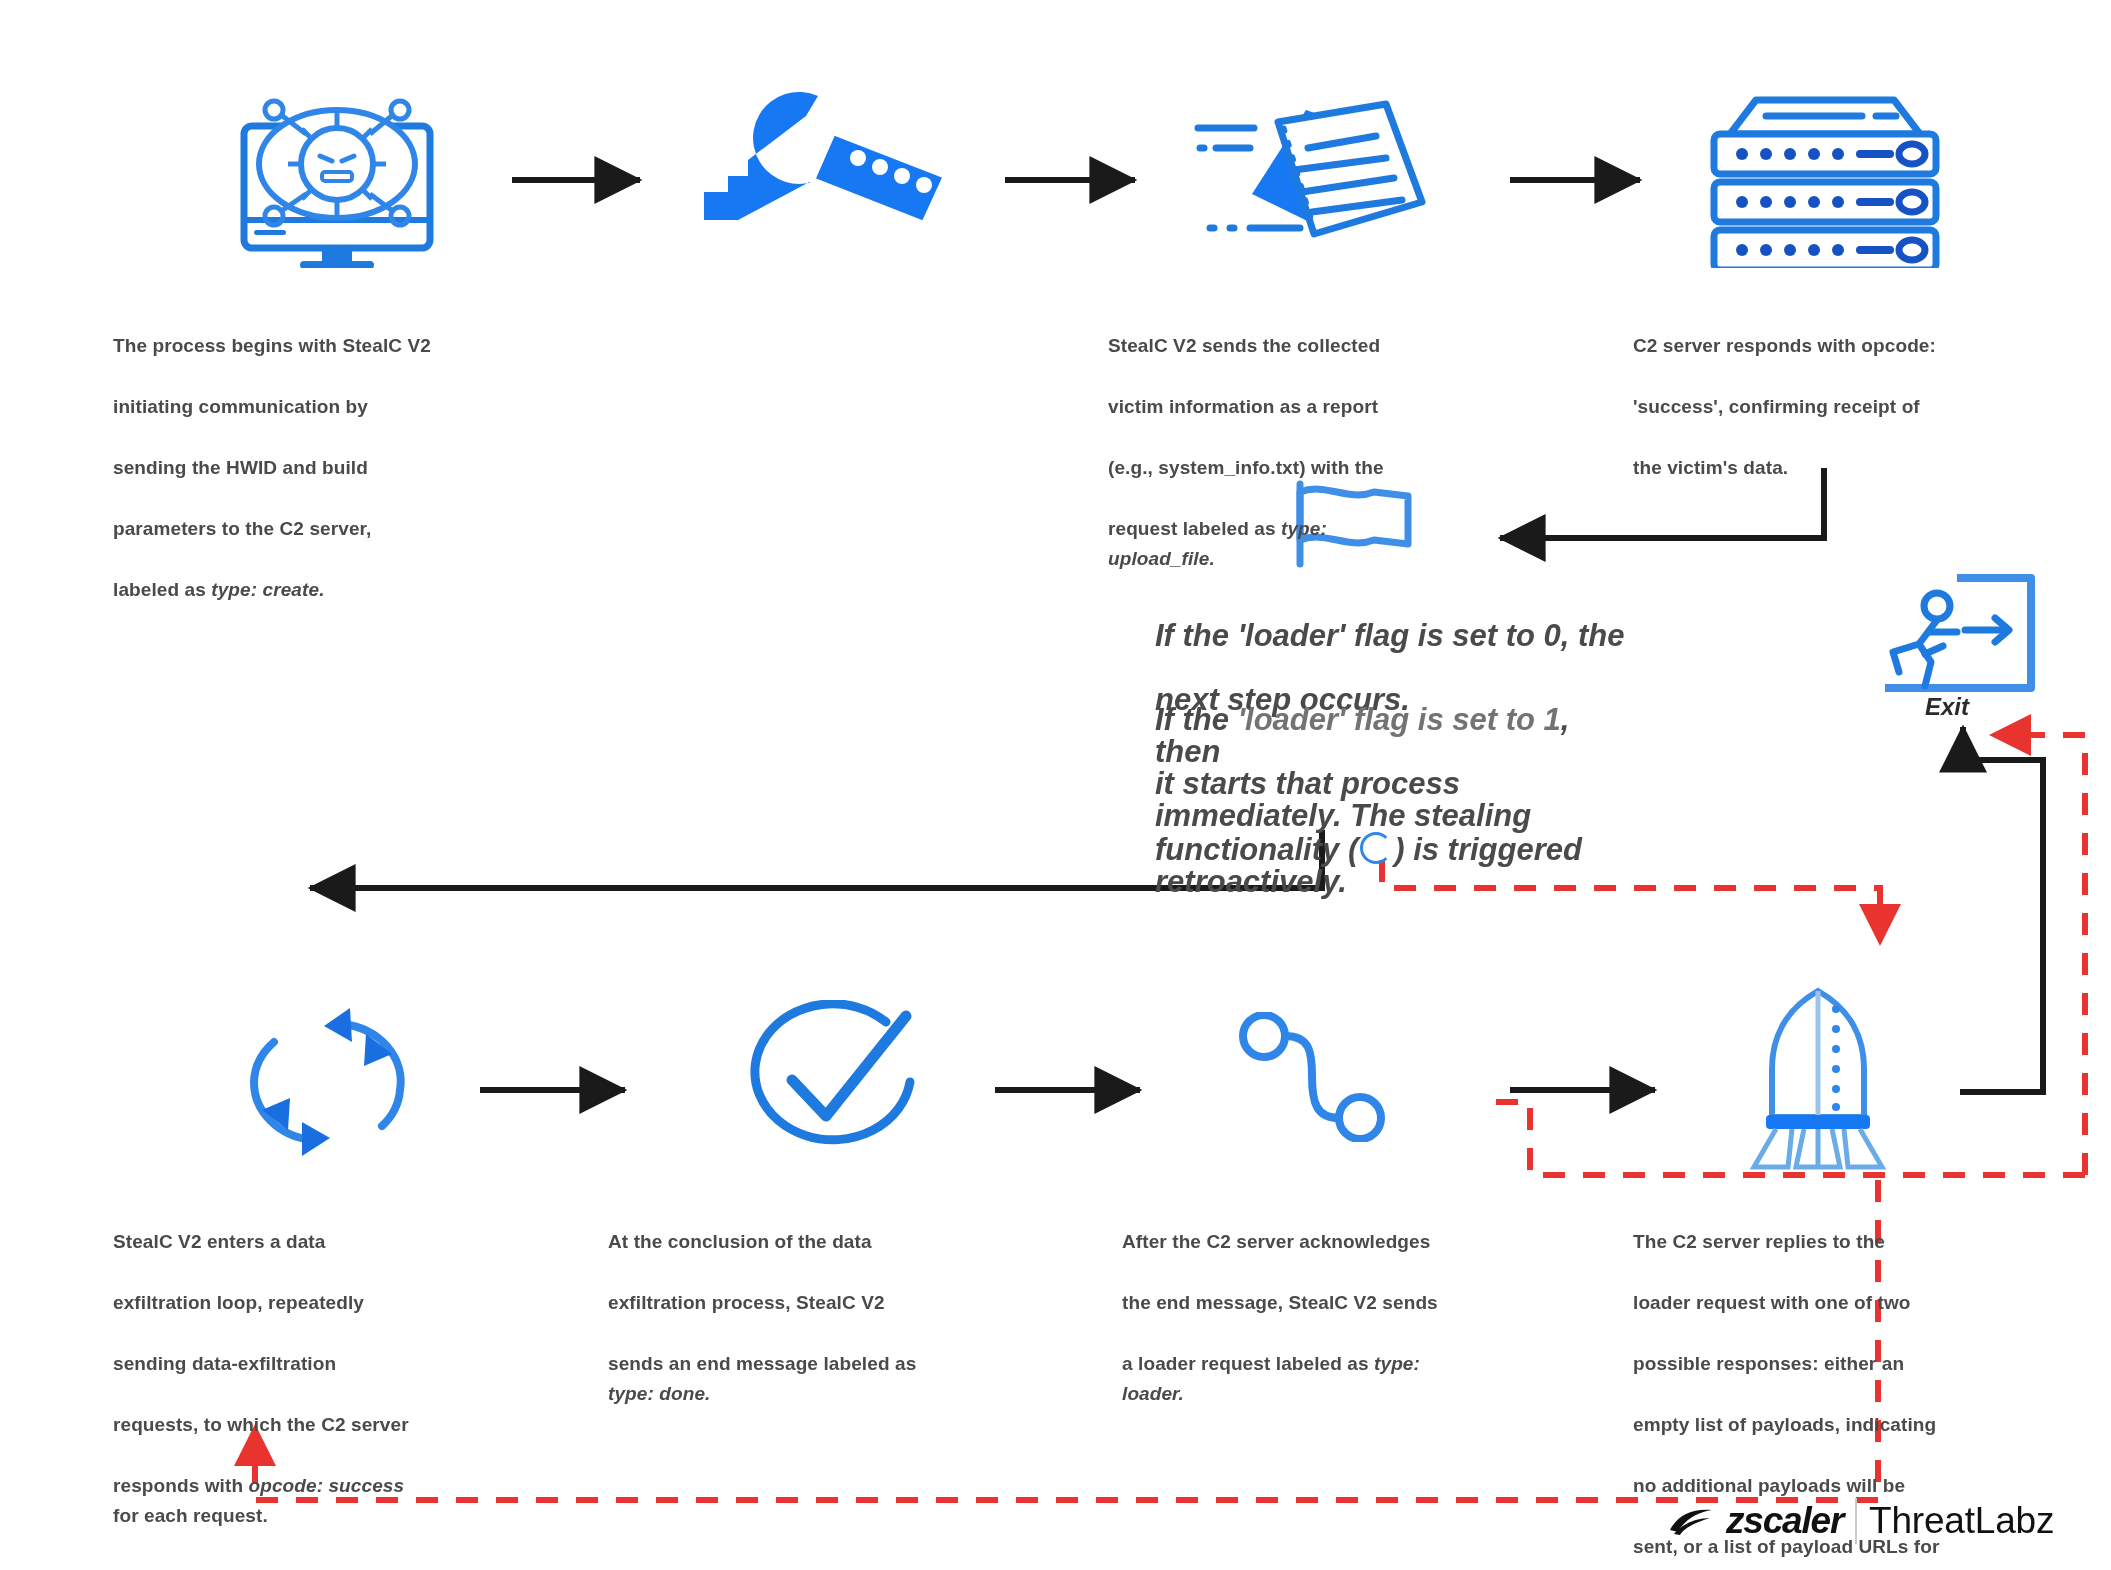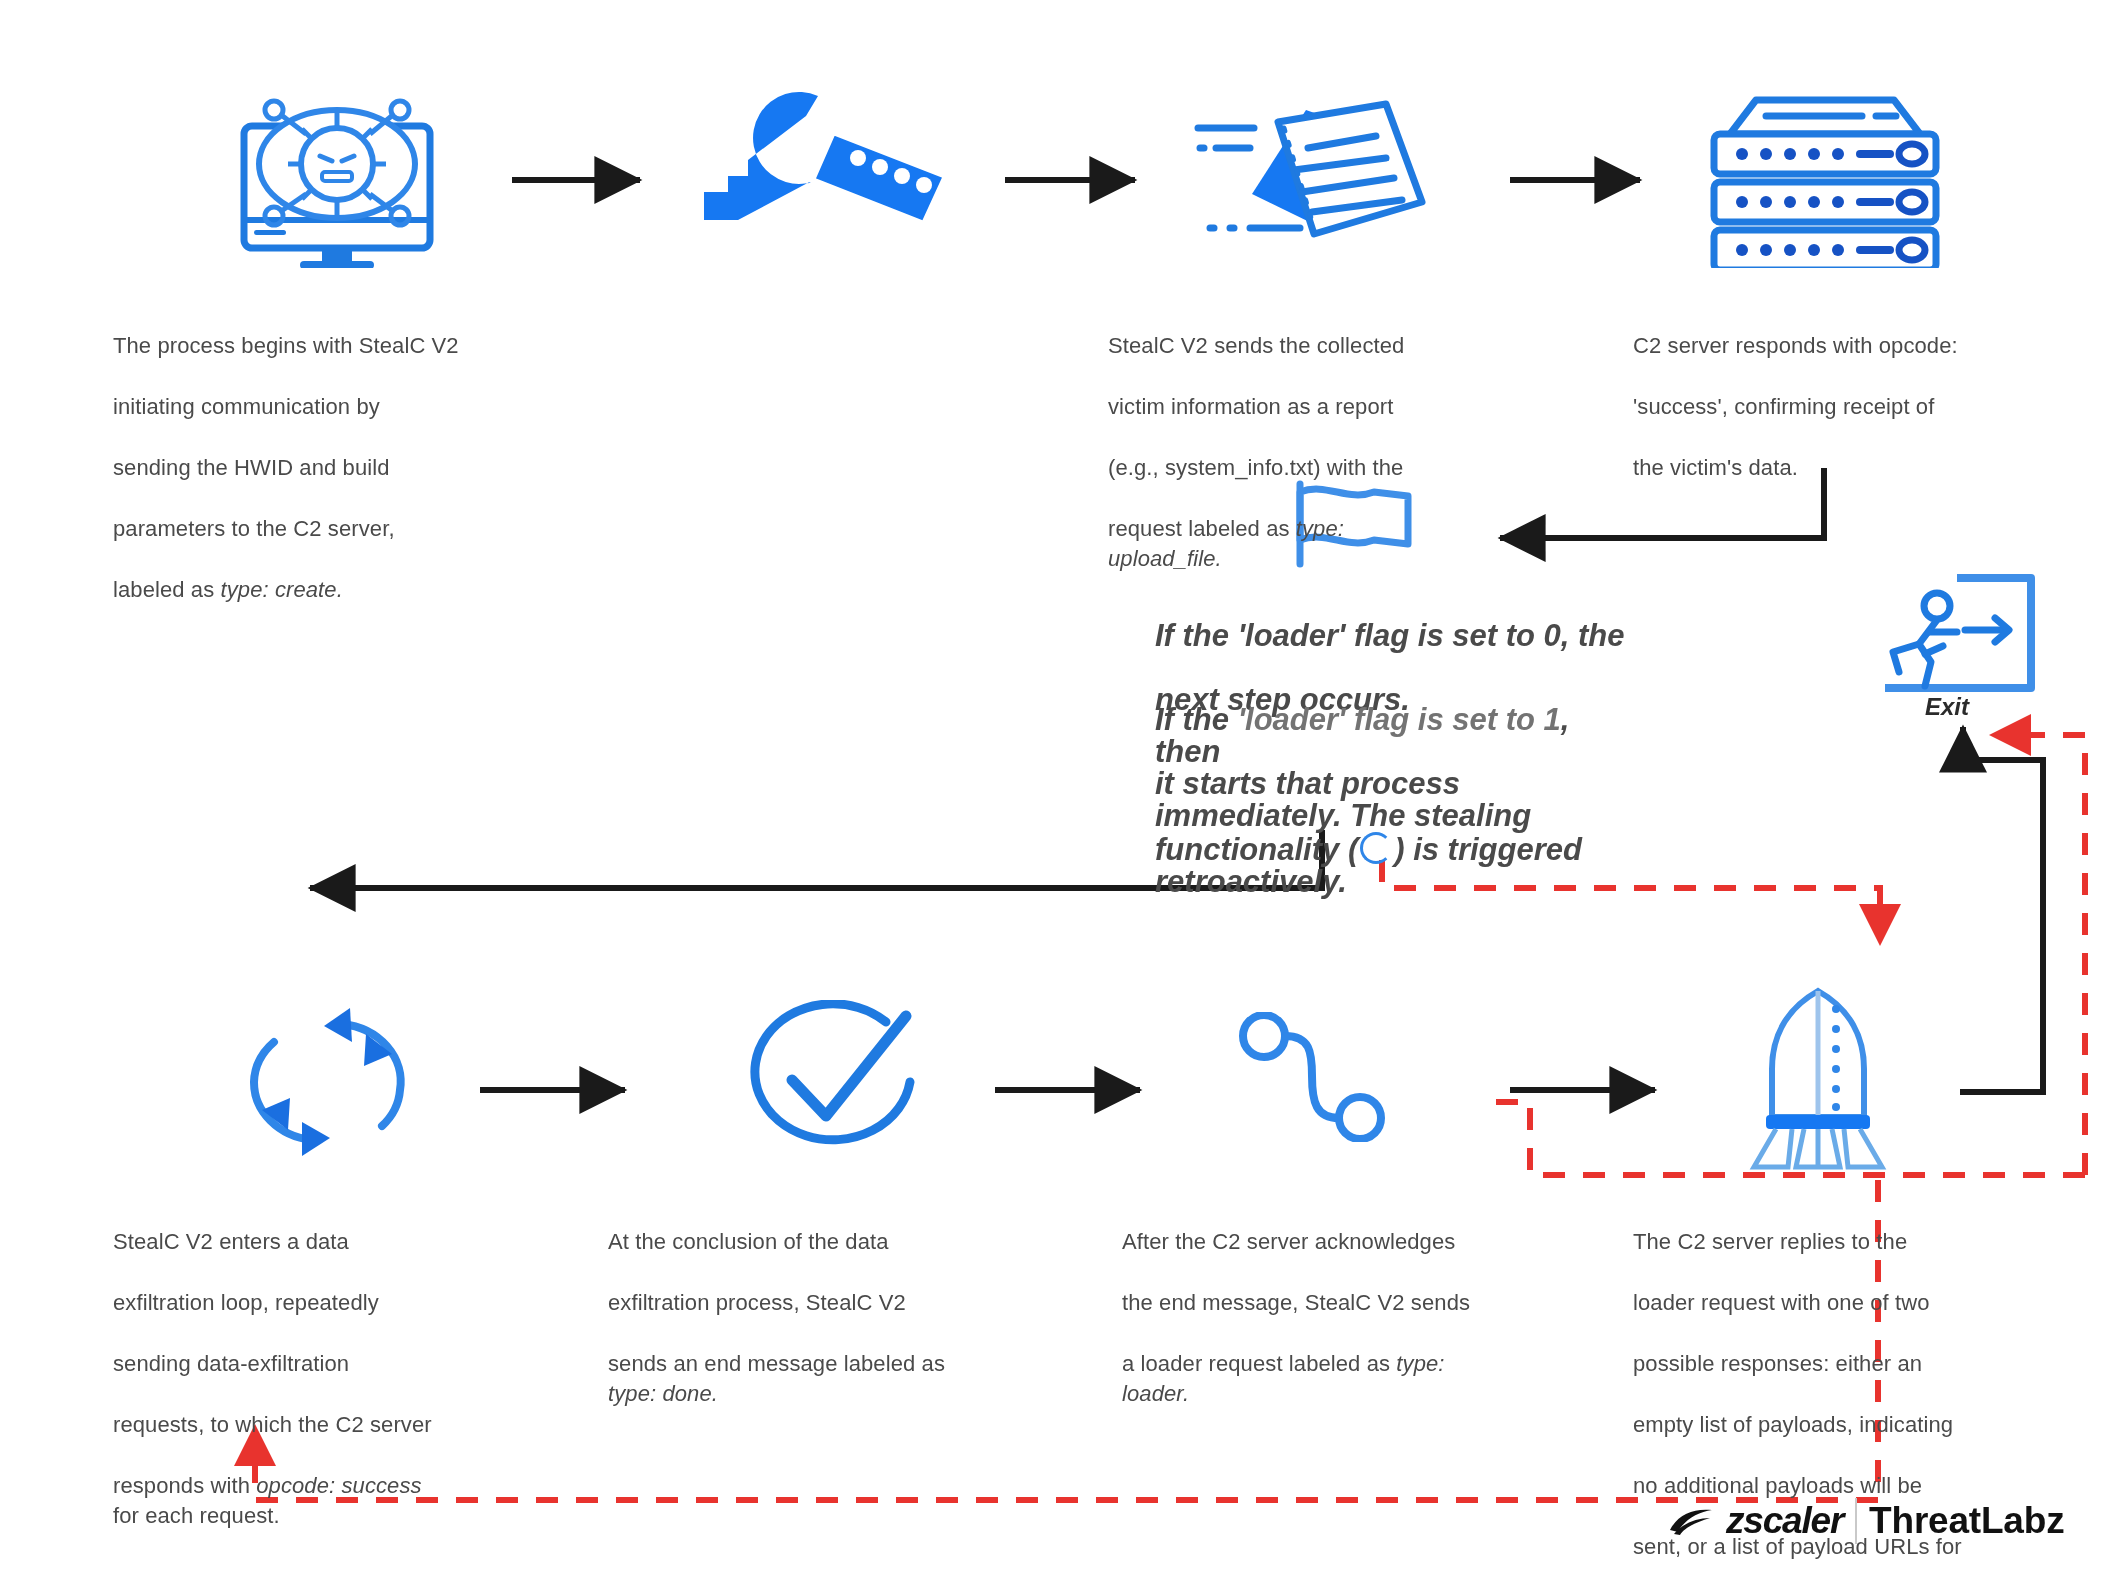--- a/index.html
+++ b/index.html
@@ -27,23 +27,23 @@
   }
   .icon-box {
     position: absolute;
     display: flex;
     align-items: center;
     justify-content: center;
   }
   .caption {
     position: absolute;
     color: #4a4a4a;
-    font-size: 22px;
+    font-size: 19px;
     line-height: 30.5px;
-    font-weight: 400;
+    font-weight: 700;
     letter-spacing: 0.1px;
     white-space: pre-line;
   }
   .caption .it {
     font-style: italic;
   }
   .note {
     position: absolute;
     color: #4a4a4a;
     font-size: 31px;
@@ -75,21 +75,21 @@
     color: #111111;
     letter-spacing: -1.2px;
   }
   .brand-divider {
     width: 2px;
     height: 46px;
     background: #c9c9c9;
   }
   .brand-threatlabz {
     font-size: 37px;
-    font-weight: 700;
+    font-weight: 400;
     color: #111111;
     letter-spacing: -0.2px;
   }
   .inline-loop {
     display: inline-block;
     width: 26px;
     height: 26px;
     border: 3px solid #2f86e8;
     border-radius: 50%;
     border-right-color: transparent;

